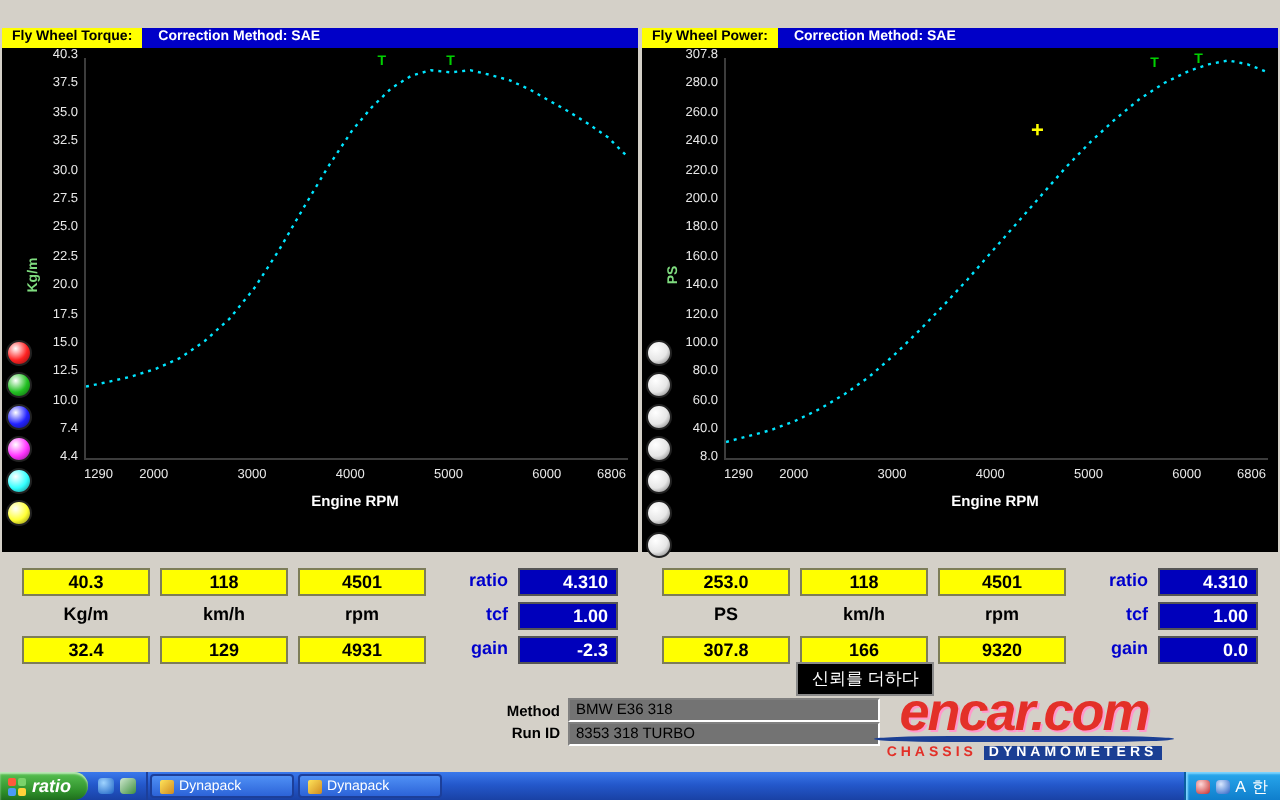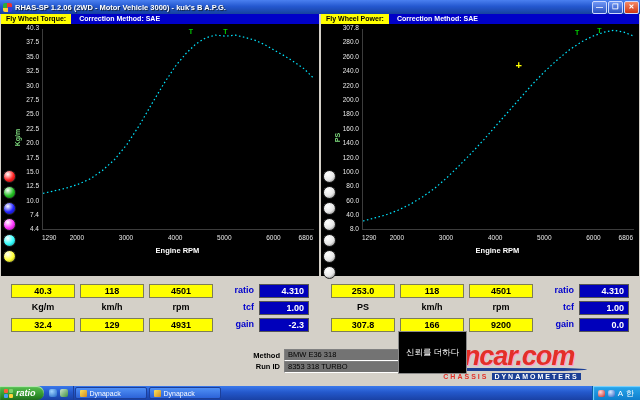--- a/index.html
+++ b/index.html
@@ -49,21 +49,21 @@
   .ro-label{color:#0000cc;font-weight:bold;font-size:9px;text-align:right;line-height:13px;}
   .unit{color:#000;font-weight:bold;font-size:9px;text-align:center;line-height:13px;}
   
   .footer-info{position:absolute;left:240px;top:350px;font-size:7.5px;}
   .fi-row{display:flex;height:10px;margin-bottom:1.5px;align-items:center;}
   .fi-label{width:40px;text-align:right;font-weight:bold;margin-right:4px;color:#000;}
   .fi-field{width:148px;height:10px;line-height:10px;background:#737373;padding:0 3px;
     border:1px solid;border-color:#808080 #fff #fff #808080;white-space:nowrap;overflow:hidden;}
   
   .tooltip{position:absolute;left:398px;top:331px;background:#000;color:#fff;
-    font-size:8.5px;line-height:1;padding:16px 7px;border:1px solid #8a8a8a;white-space:nowrap;z-index:5;}
+    font-size:8.5px;line-height:1;padding:3px 7px;border:1px solid #8a8a8a;white-space:nowrap;z-index:5;}
   
   .watermark{position:absolute;right:22px;top:343px;width:212px;text-align:center;z-index:4;}
   .wm-brand{font-size:27px;line-height:1;font-weight:bold;font-style:italic;color:#e33028;
     letter-spacing:-1px;text-shadow:1px 1px 0 #f9c;}
   .wm-swoosh{height:3px;width:150px;margin:-2px auto 2px auto;background:#1b3f94;
     border-radius:50%/100%;transform:skewX(-25deg);}
   .wm-tag{font-size:7px;font-weight:bold;letter-spacing:2px;}
   .wm-tag .l{color:#e33028;} .wm-tag .r{color:#fff;background:#1b3f94;padding:0 2px;}
   
   .taskbar{position:absolute;left:0;bottom:0;width:640px;height:14px;display:flex;align-items:stretch;
@@ -84,27 +84,20 @@
   .tb-spacer{flex:1;}
   .tray{display:flex;align-items:center;gap:3px;padding:0 6px 0 5px;color:#fff;font-size:8px;
     background:linear-gradient(180deg,#29a8ed,#0f7ecc);border-left:1px solid #0a5ea0;box-shadow:inset 1px 1px 1px #7fd4ff;}
   .tray-dot{width:7px;height:7px;border-radius:2px;}
 </style>
 </head>
 <body>
 
 <div id="screen">
 
-  <div class="titlebar">
-    <span class="app-icon"></span>
-    <span class="title-text">RHAS-SP 1.2.06  (2WD - Motor Vehicle 3000) - kuk's B A.P.G.</span>
-    <span class="tb-btn">—</span>
-    <span class="tb-btn">❐</span>
-    <span class="tb-btn close">✕</span>
-  </div>
 
   <div class="panel" id="panel-0">
     <div class="panel-header">
       <span class="ph-l">Fly Wheel Torque:</span>
       <span class="ph-r">Correction Method: SAE</span>
     </div>
     <div class="chart-region">
       <div class="ytitle">Kg/m</div>
       <div class="channels" id="channels-0">
           <div class="channel-dot" style="background: radial-gradient(circle at 35% 30%, rgb(255, 255, 255) 0%, rgb(255, 34, 34) 55%, rgb(0, 0, 0) 140%);"></div>
@@ -241,21 +234,21 @@
       <div class="ro-row">
         <span class="unit">PS</span>
         <span class="unit">km/h</span>
         <span class="unit">rpm</span>
         <span class="ro-label">tcf</span>
         <span class="box blue">1.00</span>
       </div>
       <div class="ro-row">
         <span class="box yellow">307.8</span>
         <span class="box yellow">166</span>
-        <span class="box yellow">9200</span>
+        <span class="box yellow">9320</span>
         <span class="ro-label">gain</span>
         <span class="box blue">0.0</span>
       </div>
     </div>
   </div>
 
   <div class="tooltip">신뢰를 더하다</div>
 
   <div class="footer-info">
     <div class="fi-row">

